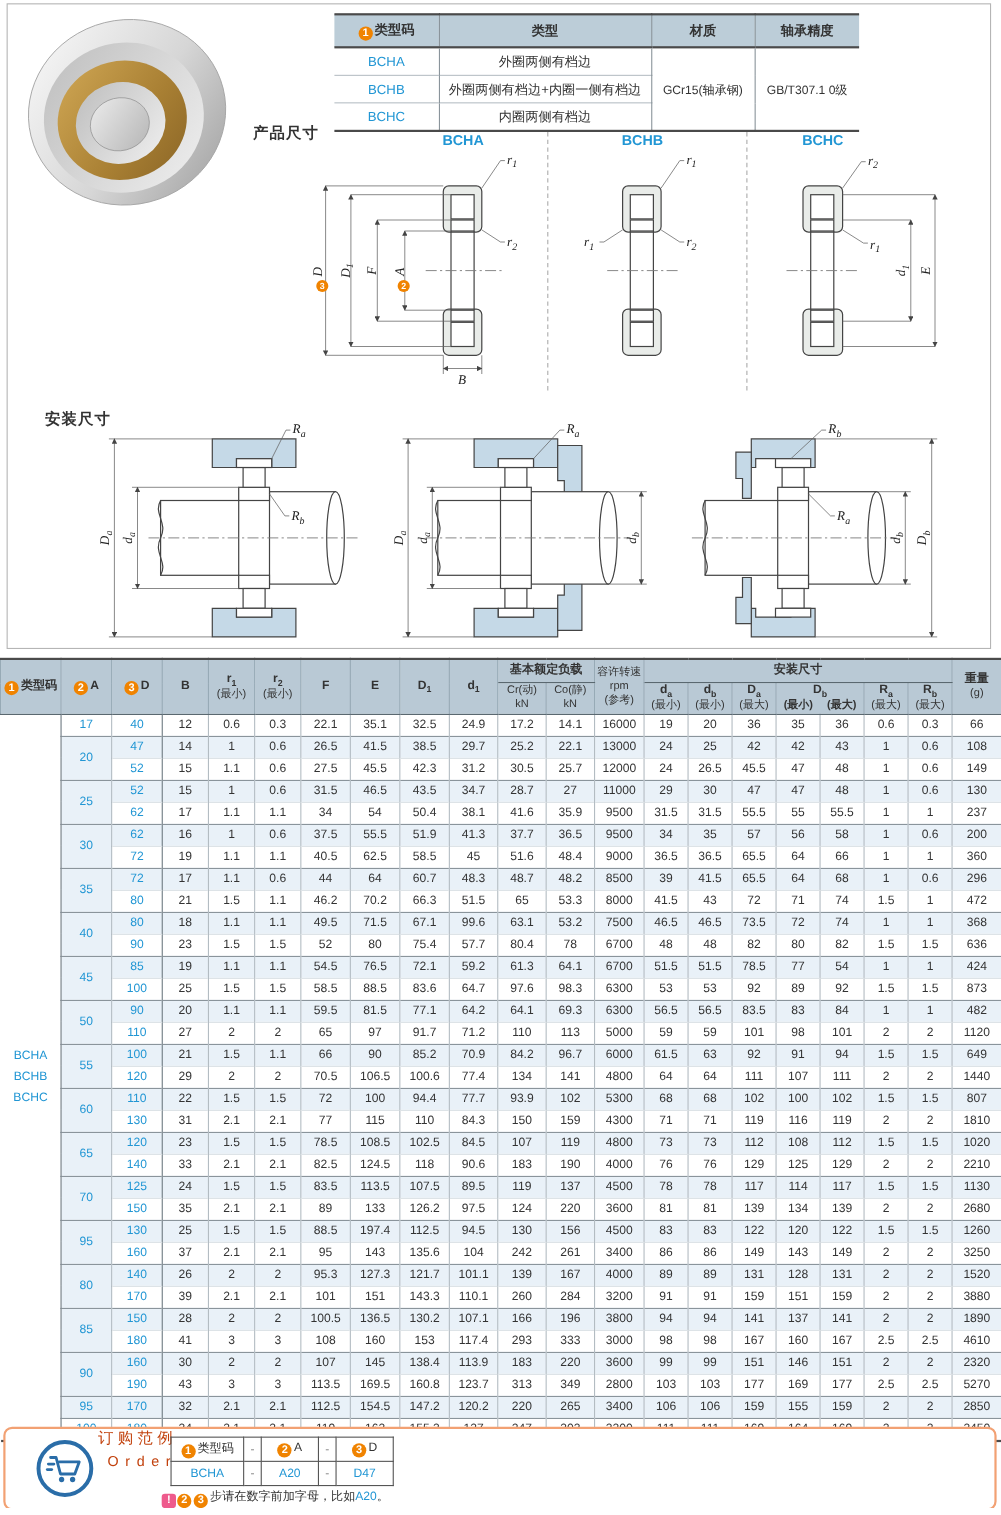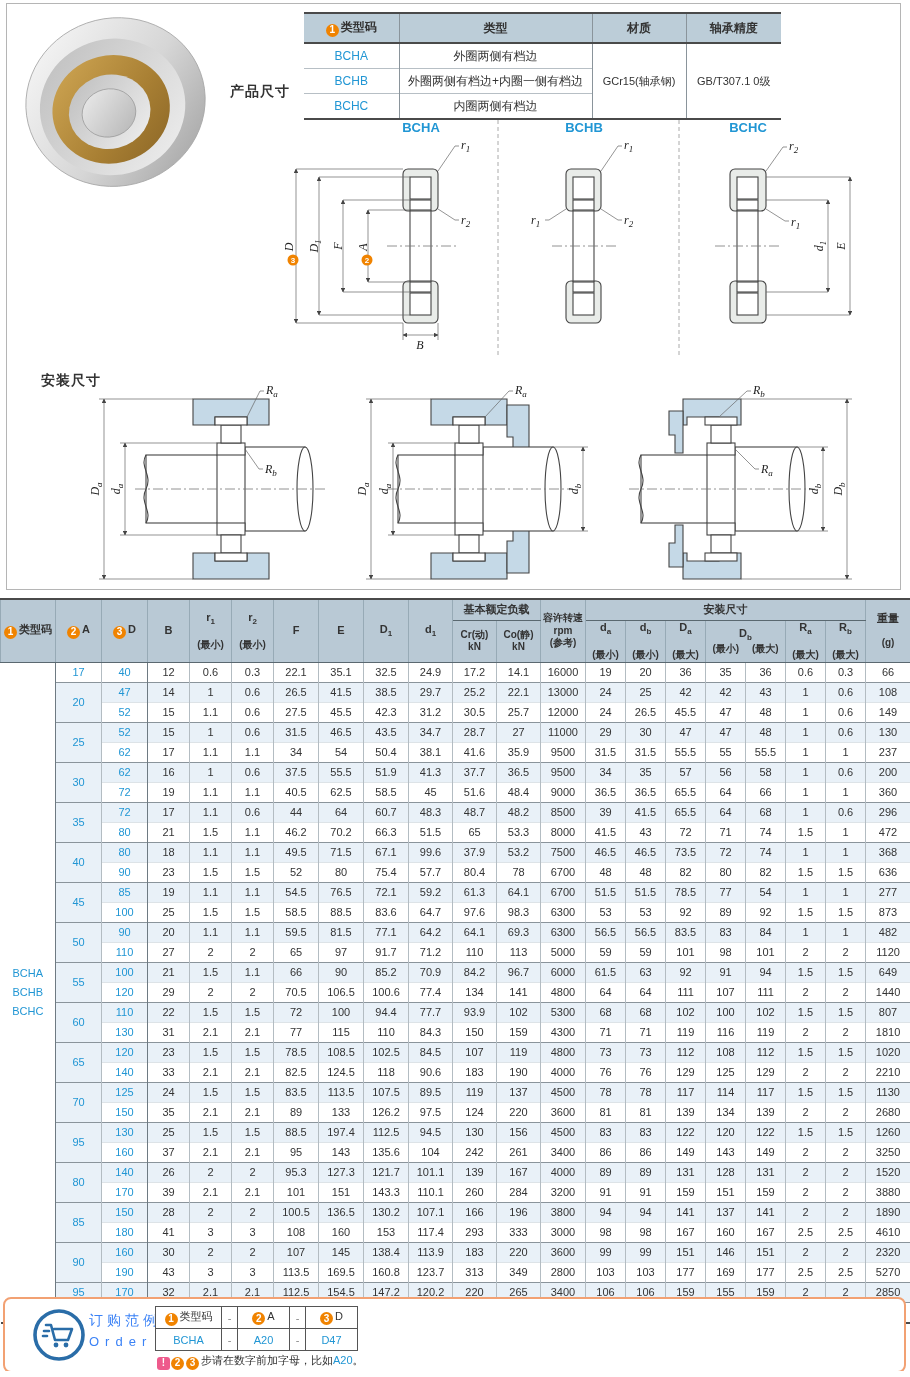--- a/index.html
+++ b/index.html
@@ -35,43 +35,43 @@
   text.dim .sub{font-size:9px;}
   text.dlabel{font-family:"Liberation Sans",sans-serif;font-size:13px;font-weight:bold;fill:#2196d4;}
   text.circnum{font-size:8px;font-weight:bold;fill:#fff;font-style:normal;font-family:"Liberation Sans",sans-serif;}
   
   .spec{position:absolute;left:0;top:598px;width:910px;border-collapse:collapse;
         table-layout:fixed;font-size:11px;color:#333;
         border-top:2px solid #4a4a4a;border-bottom:2px solid #4a4a4a;}
   .spec thead th{background:#b9c9d5;border:1px solid #97aab6;border-bottom:1px solid #5a6870;
         font-size:11px;font-weight:bold;padding:0;line-height:1.25;vertical-align:middle;}
   .spec thead tr:first-child th{height:20px;}
-  .spec thead .small{font-size:10px;font-weight:bold;margin-top:12px;}
+  .spec thead .small{font-size:10px;font-weight:normal;}
   .spec td{height:19px;text-align:center;padding:0;background:#fff;
         border-right:1px solid #b3bcc2;border-top:1px solid #dde3e7;}
   .spec tr.alt td{background:#e9f1f8;}
   .spec tr.grp td{border-top:1px solid #8a949b;}
   .spec td.code-cell{background:#fff;border-right:1px solid #6e7a82;vertical-align:middle;}
   .spec td.code-cell div{color:#2196d4;margin:7px 0;font-size:11px;}
   .spec td.a-cell{background:#fff;color:#2196d4;}
   .spec td.d-cell{color:#2196d4;border-right:1px solid #6e7a82;}
   .spec th sub,.order-table sub{font-size:8px;}
   .db-mm{display:flex;justify-content:space-around;font-size:10px;}
   
   .order-box{position:absolute;left:3px;top:1297px;width:899px;height:72px;
         border:2px solid #f2a173;border-radius:8px;background:#fff;}
-  .order-titles{position:absolute;left:84px;top:13px;color:#3b82f6;}
+  .order-titles{position:absolute;left:84px;top:0;color:#c2410c;text-align:right;}
   .order-cn{font-size:14px;letter-spacing:4px;margin-bottom:4px;}
   .order-en{font-size:13px;letter-spacing:6px;}
   .order-table{position:absolute;left:150px;top:7px;border-collapse:collapse;table-layout:fixed;
         font-size:11px;}
   .order-table th,.order-table td{border:1px solid #555;height:21px;text-align:center;padding:0 3px;font-weight:normal;}
   .order-table td.dash,.order-table th.dash{color:#888;}
   .order-table td.val{color:#2196d4;}
-  .order-note{position:absolute;left:152px;top:54px;font-size:11px;color:#333;}
+  .order-note{position:absolute;left:142px;top:54px;font-size:11px;color:#333;}
   .order-note .lnk{color:#2196d4;}
   .cart{position:absolute;left:26px;top:8px;}
 </style>
 </head>
 <body>
 
 <div class="page">
 
   <div class="top-box">
 
@@ -133,21 +133,21 @@
           <td class="blue">BCHB</td>
           <td>外圈两侧有档边+内圈一侧有档边</td>
         </tr>
         <tr>
           <td class="blue">BCHC</td>
           <td>内圈两侧有档边</td>
         </tr>
       </tbody>
     </table>
 
-    <div class="sec-label" style="left:223px;top:79px">产品尺寸</div>
+    <div class="sec-label" style="left:223px;top:108px">产品尺寸</div>
 
     <svg class="diagram-svg" style="top:112px" width="893" height="247" viewBox="0 0 893 247">
       <defs>
         <marker id="ar" viewBox="0 0 10 10" refX="9" refY="5" markerWidth="7" markerHeight="7" orient="auto-start-reverse">
           <path d="M0,0L10,5L0,10z" fill="#444"></path>
         </marker>
       </defs>
 
       <line x1="491" y1="4" x2="491" y2="240" stroke="#aaa" stroke-width="1" stroke-dasharray="4 3"></line>
       <line x1="672" y1="4" x2="672" y2="240" stroke="#aaa" stroke-width="1" stroke-dasharray="4 3"></line>
@@ -665,21 +665,21 @@
         <tr class="grp alt">
           <td class="a-cell" rowspan="2">40</td>
           <td class="d-cell">80</td>
           <td>18</td>
           <td>1.1</td>
           <td>1.1</td>
           <td>49.5</td>
           <td>71.5</td>
           <td>67.1</td>
           <td>99.6</td>
-          <td>37.9</td>
+          <td>63.1</td>
           <td>53.2</td>
           <td>7500</td>
           <td>46.5</td>
           <td>46.5</td>
           <td>73.5</td>
           <td>72</td>
           <td>74</td>
           <td>1</td>
           <td>1</td>
           <td>368</td>
@@ -718,21 +718,21 @@
           <td>61.3</td>
           <td>64.1</td>
           <td>6700</td>
           <td>51.5</td>
           <td>51.5</td>
           <td>78.5</td>
           <td>77</td>
           <td>54</td>
           <td>1</td>
           <td>1</td>
-          <td>277</td>
+          <td>424</td>
         </tr>
         <tr>
           <td class="d-cell">100</td>
           <td>25</td>
           <td>1.5</td>
           <td>1.5</td>
           <td>58.5</td>
           <td>88.5</td>
           <td>83.6</td>
           <td>64.7</td>

